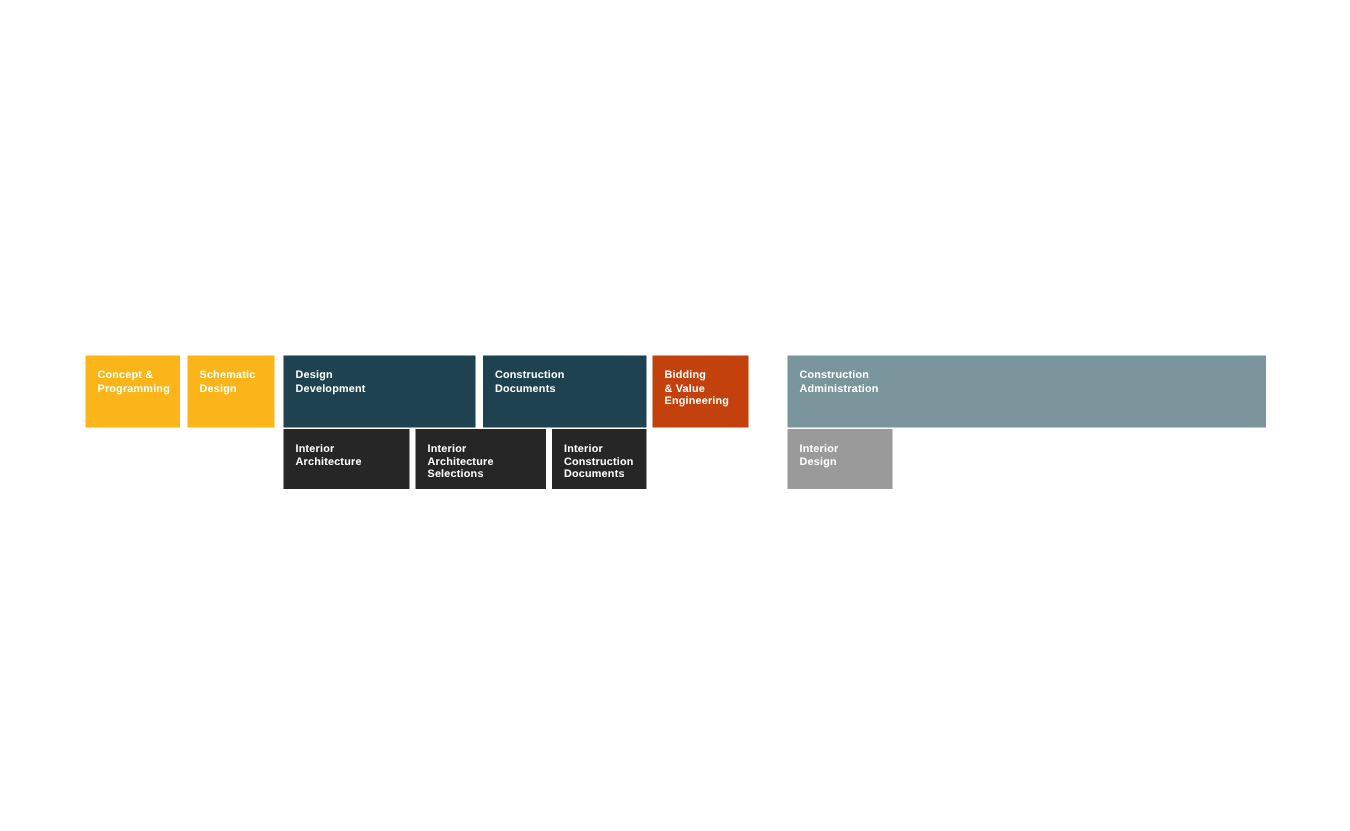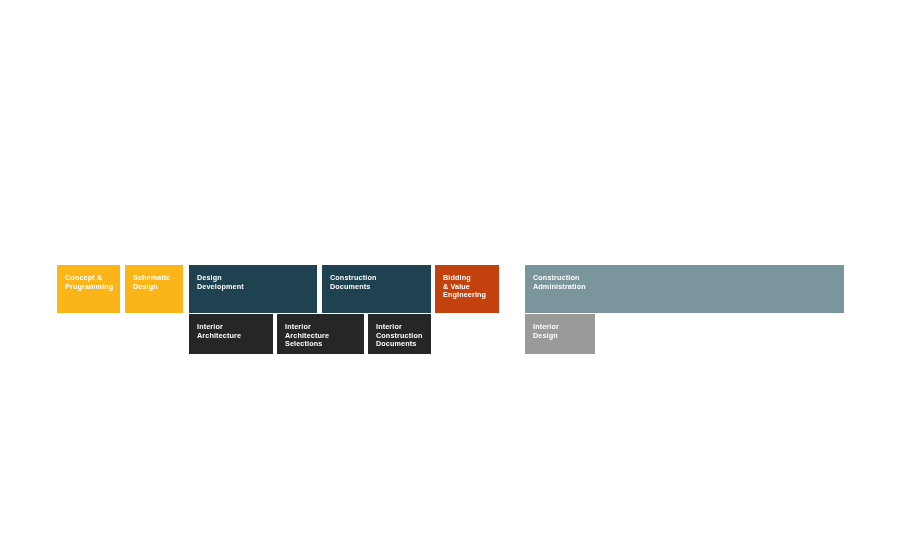--- a/index.html
+++ b/index.html
@@ -14,21 +14,20 @@
     font-family: "Liberation Sans", sans-serif;
     overflow: hidden;
   }
 
   #diagram-canvas {
     position: absolute;
     left: 0;
     top: 0;
     width: 900px;
     height: 456px;
-    margin-top: 28px;
   }
 
   .phase-block {
     position: absolute;
     box-sizing: border-box;
     color: #ffffff;
     font-family: "Liberation Sans", sans-serif;
     font-weight: bold;
     font-size: 7.2px;
     line-height: 8.6px;

